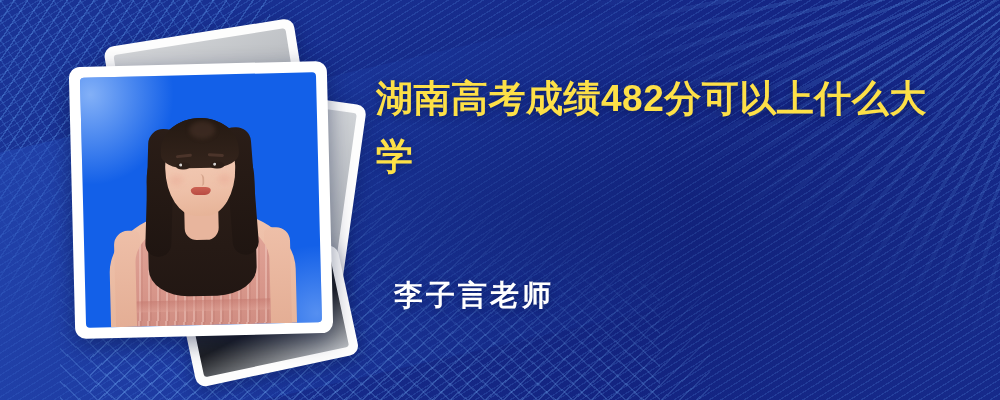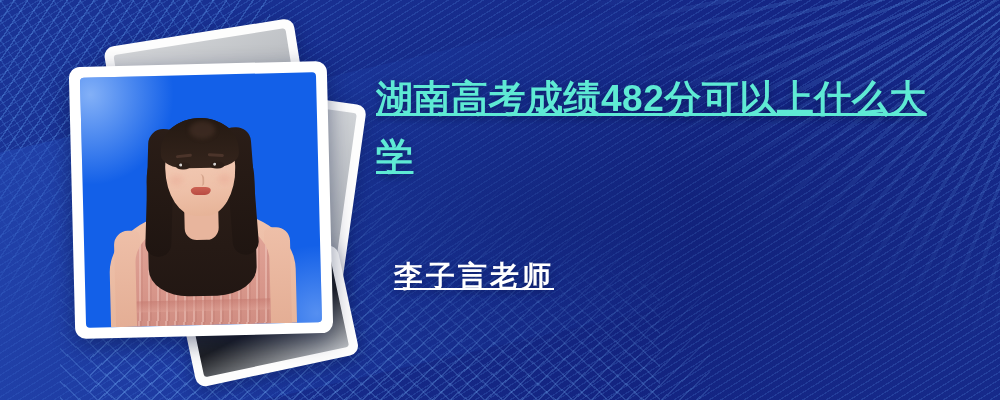--- a/index.html
+++ b/index.html
@@ -310,34 +310,32 @@
   
   .text-col {
     position:absolute;
     left:376px; top:70px;
     width:580px;
   }
   .title {
     font-size:37px;
     line-height:58px;
     font-weight:bold;
-    color:#5eead4;
+    color:#fde047;
     letter-spacing:.5px;
     text-shadow:0 2px 7px rgba(6,18,70,.55);
-    text-decoration:underline;
   }
   .byline {
     position:absolute;
-    left:394px; top:257px;
+    left:394px; top:276px;
     font-size:29px;
     font-weight:bold;
     color:#ffffff;
     letter-spacing:3px;
     text-shadow:0 2px 7px rgba(6,18,70,.5);
-    text-decoration:underline;
   }
   .role {
     position:absolute;
     left:374px; top:322px;
     font-size:20px;
     font-weight:normal;
     color:#e2e9f8;
     letter-spacing:1.5px;
     text-shadow:0 1px 5px rgba(6,18,70,.45);
   }

